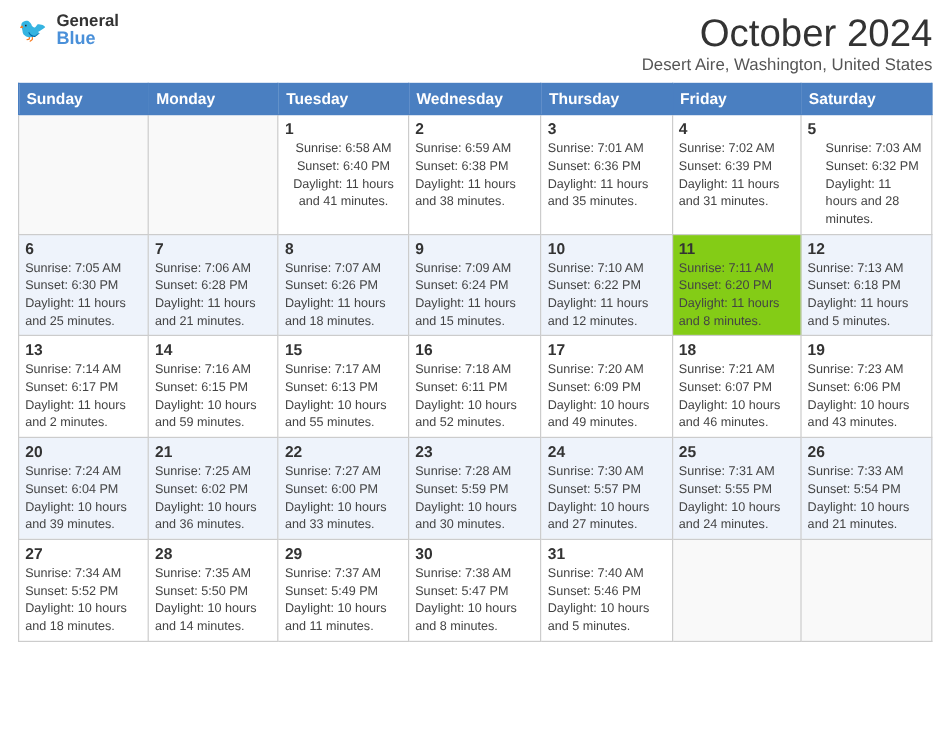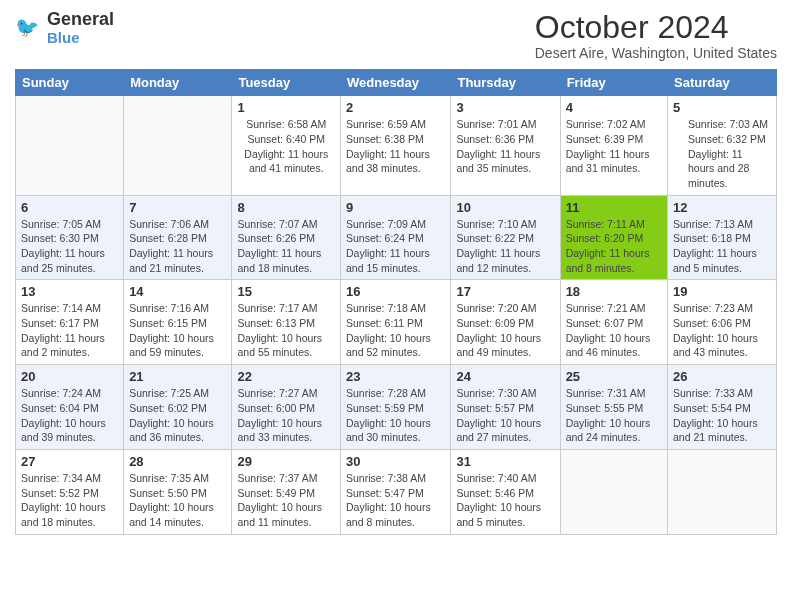--- a/index.html
+++ b/index.html
@@ -25,21 +25,21 @@
     .logo {
       display: flex;
       align-items: center;
       gap: 4px;
     }
     .logo-bird {
       width: 28px;
       height: 28px;
     }
     .title-area {
-      text-align: left;
+      text-align: right;
     }
     .month-title {
       font-size: 32px;
       font-weight: normal;
       color: #333;
       line-height: 1.1;
     }
     .subtitle {
       font-size: 14px;
       color: #555;
@@ -91,21 +91,21 @@
 </head>
 <body>
 
 <div class="page">
   <div class="header">
     <div class="logo">
       <svg class="logo-bird" viewBox="0 0 40 40" xmlns="http://www.w3.org/2000/svg">
         <text y="28" font-size="28" fill="#4a90d9">🐦</text>
       </svg>
       <div>
-        <div style="font-size:18px;font-weight:bold;color:#333;line-height:1.1;">
+        <div style="font-size:14px;font-weight:bold;color:#333;line-height:1.1;">
           <span style="color:#333;">General</span>
         </div>
         <div style="font-size:15px;font-weight:bold;color:#4a90d9;line-height:1.1;">Blue</div>
       </div>
     </div>
     <div class="title-area">
       <div class="month-title">October 2024</div>
       <div class="subtitle">Desert Aire, Washington, United States</div>
     </div>
   </div>

